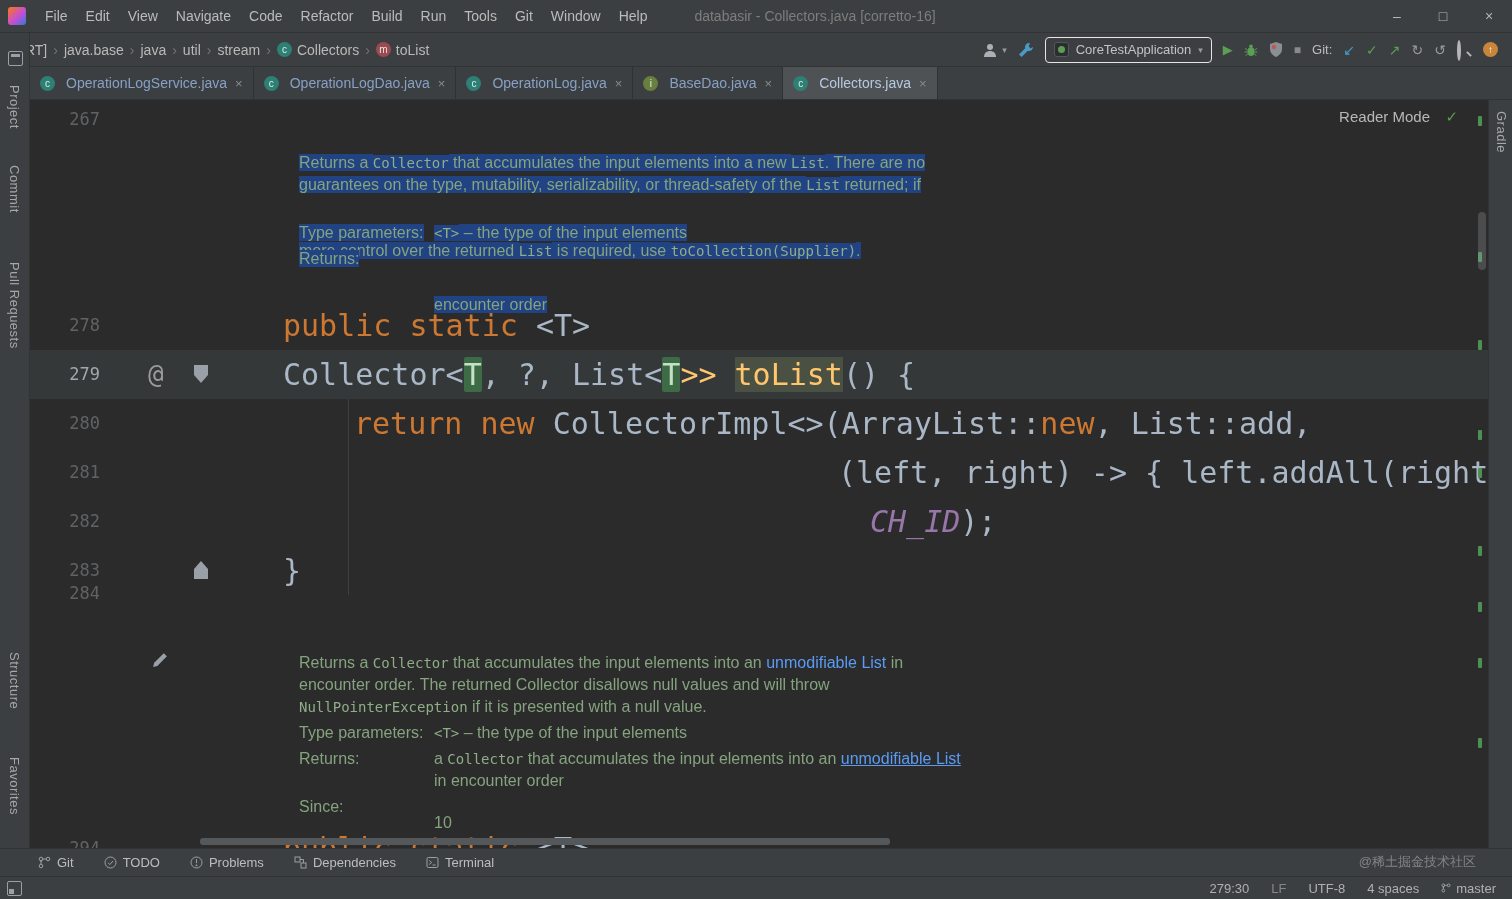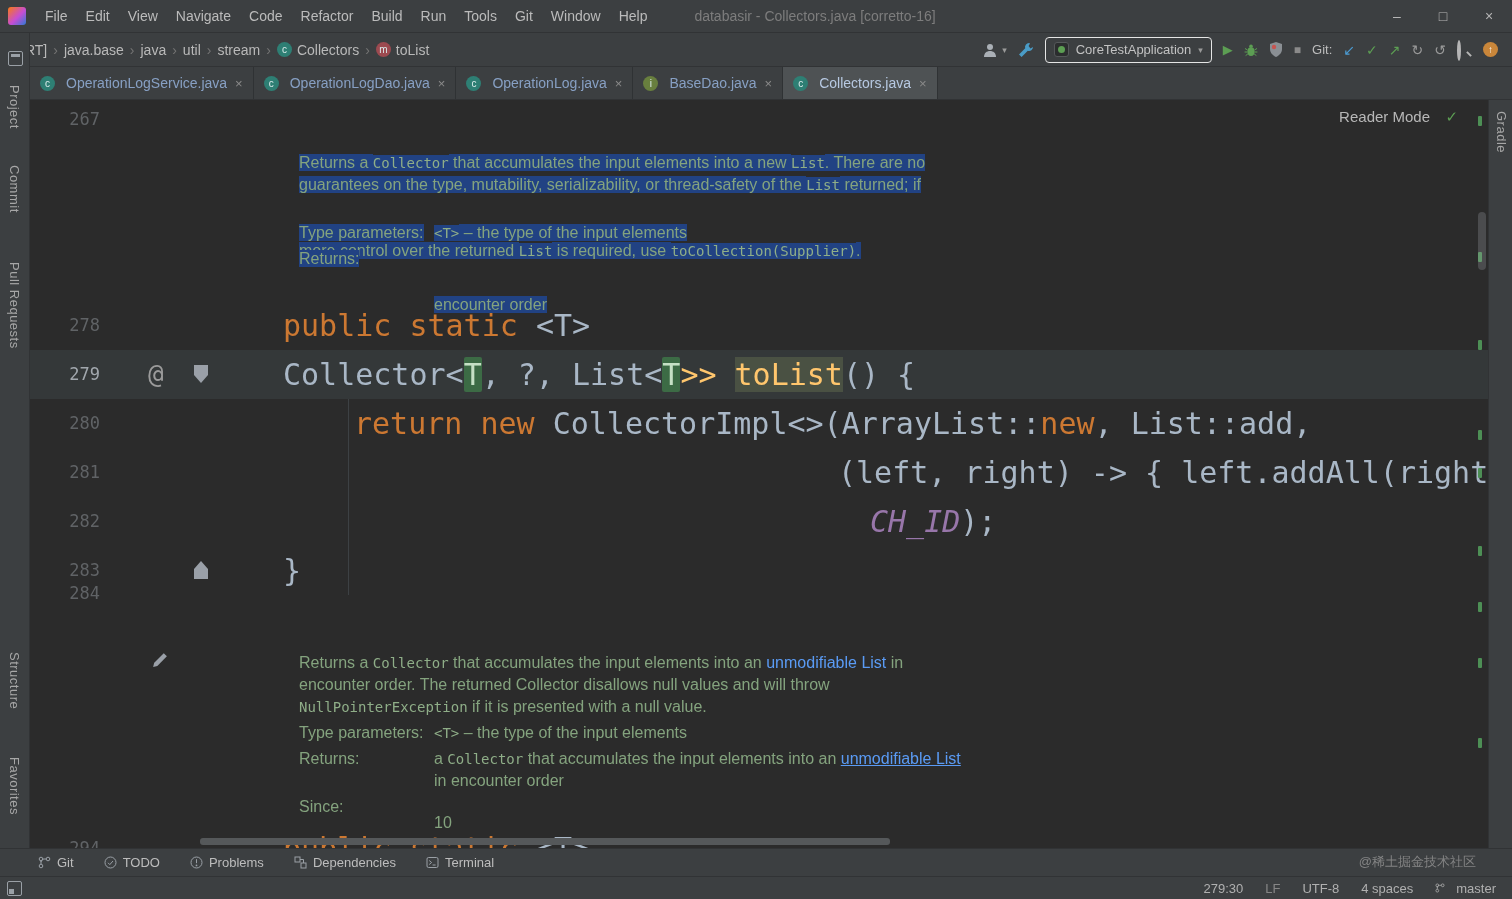--- a/index.html
+++ b/index.html
@@ -97,21 +97,21 @@
   .bottombar{position:absolute;left:0;top:848px;width:1512px;height:28px;background:#3c3f41;
              border-top:1px solid #313335;box-sizing:border-box;display:flex;align-items:center;gap:30px;padding-left:38px;}
   .tool-item{display:flex;align-items:center;gap:6px;font-size:13px;color:#bdbdbd;}
   .watermark{position:absolute;right:36px;top:4px;font-size:13px;color:#8f8f8f;opacity:.85;}
   .statusbar{position:absolute;left:0;top:876px;width:1512px;height:23px;background:#3c3f41;
              border-top:1px solid #313335;box-sizing:border-box;display:flex;align-items:center;
              justify-content:flex-end;gap:22px;padding-right:16px;font-size:13px;color:#b0b0b0;}
   .statusbar .dim{color:#868686;}
   .sb-left-icon{position:absolute;left:7px;top:4px;width:13px;height:13px;border:1px solid #9aa0a6;border-radius:2px;}
   .sb-left-icon i{position:absolute;left:1px;bottom:1px;width:5px;height:5px;background:#9aa0a6;display:block;}
-  .branch-wrap{display:flex;align-items:center;gap:11px;}
+  .branch-wrap{display:flex;align-items:center;gap:5px;}
   svg{display:block;}
 </style>
 </head>
 <body>
 
 <div class="app">
 
   <div class="titlebar">
     <div class="logo"></div>
     <span class="menu-item">File</span>

